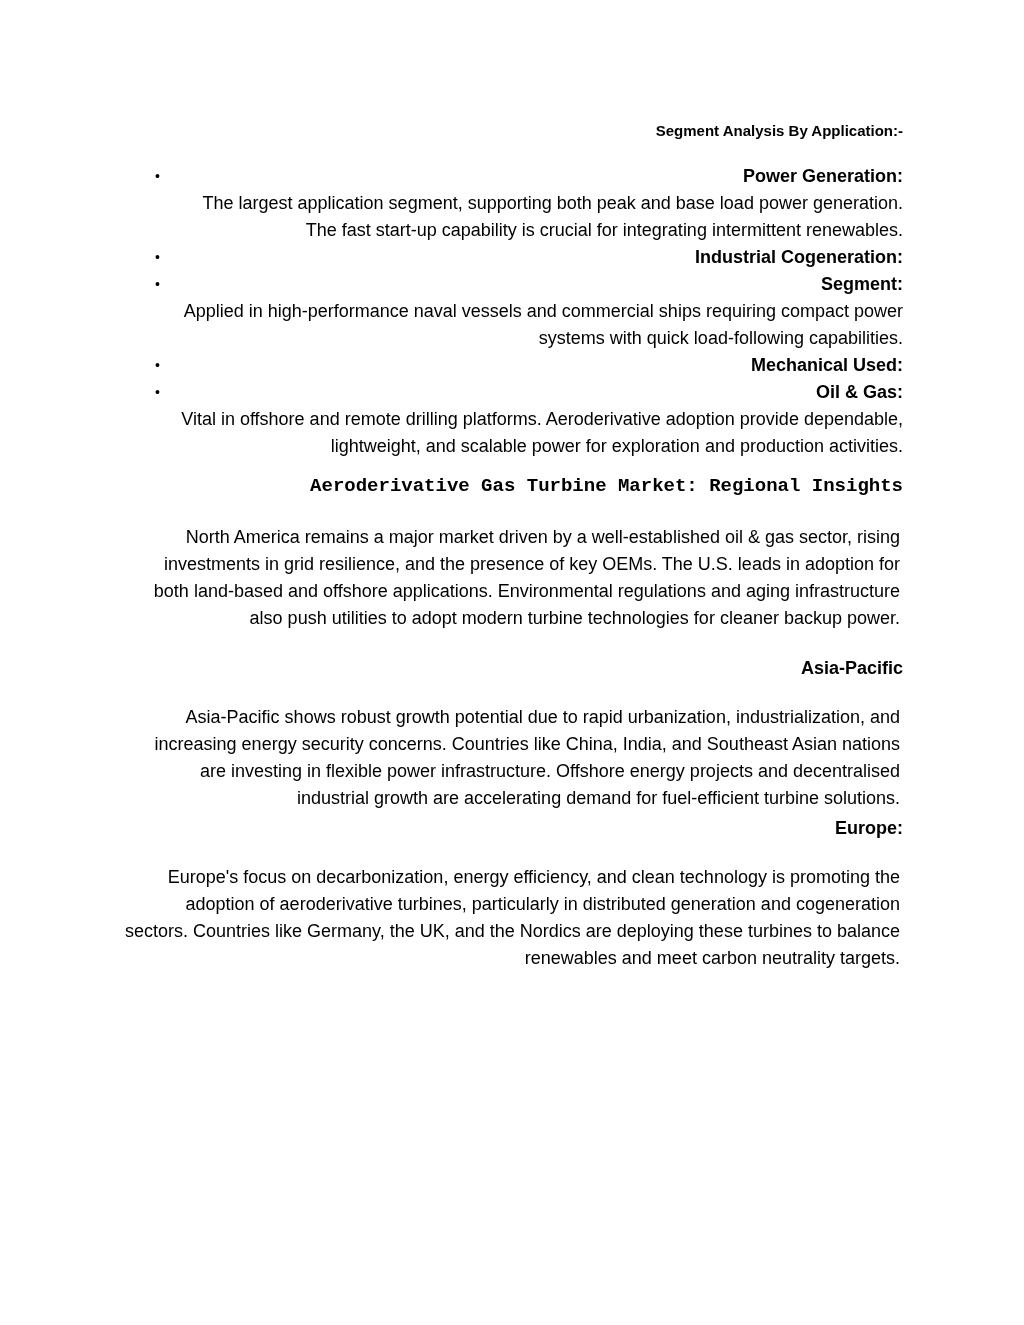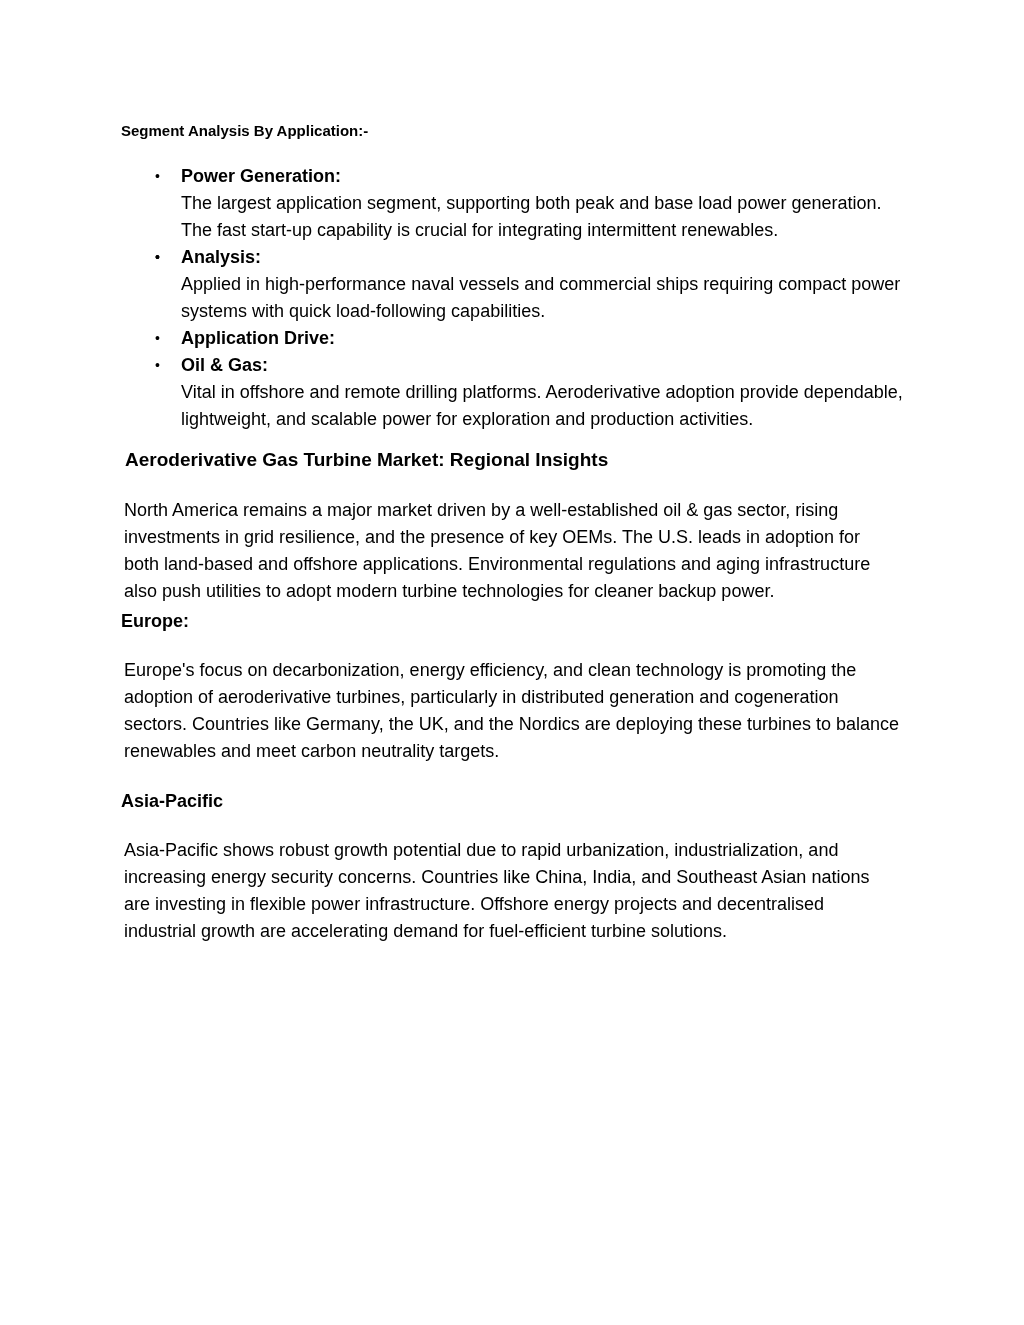--- a/index.html
+++ b/index.html
@@ -12,20 +12,21 @@
     width: 1024px;
     height: 1325px;
     box-sizing: border-box;
     padding: 121px 121px 12px 121px;
     background: #ffffff;
     color: #000000;
     font-family: "Liberation Sans", sans-serif;
     font-size: 18px;
     line-height: 27px;
     overflow: hidden;
+    text-align: right;
   }
   .sans-heading {
     font-size: 15px;
     line-height: 19px;
     font-weight: bold;
     margin: 0 0 23px 0;
   }
   .bullet-list {
     list-style: none;
     margin: 0;
@@ -38,21 +39,21 @@
   .bullet-dot {
     position: absolute;
     left: 34px;
     top: 0;
     font-size: 14px;
   }
   .bullet-label {
     font-weight: bold;
   }
   .serif-heading {
-    font-family: Liberation Sans, sans-serif;
+    font-family: Liberation Mono, monospace;
     font-size: 19px;
     line-height: 23px;
     font-weight: bold;
     margin: 15px 0 26px 4px;
   }
   .region-name {
     font-weight: bold;
   }
   .region-para {
     margin: 3px;
@@ -74,50 +75,51 @@
   <ul class="bullet-list">
 
     <li class="bullet-item">
       <span class="bullet-dot">•</span>
       <div class="bullet-label">Power Generation:</div>
       <div class="bullet-desc">The largest application segment, supporting both peak and base load power generation. The fast start-up capability is crucial for integrating intermittent renewables.</div>
     </li>
 
     <li class="bullet-item">
       <span class="bullet-dot">•</span>
+      <div class="bullet-label">Industrial Cogeneration:</div>
     </li>
 
     <li class="bullet-item">
       <span class="bullet-dot">•</span>
-      <div class="bullet-label">Analysis:</div>
+      <div class="bullet-label">Segment:</div>
       <div class="bullet-desc">Applied in high-performance naval vessels and commercial ships requiring compact power systems with quick load-following capabilities.</div>
     </li>
 
     <li class="bullet-item">
       <span class="bullet-dot">•</span>
-      <div class="bullet-label">Application Drive:</div>
+      <div class="bullet-label">Mechanical Used:</div>
     </li>
 
     <li class="bullet-item">
       <span class="bullet-dot">•</span>
       <div class="bullet-label">Oil &amp; Gas:</div>
       <div class="bullet-desc">Vital in offshore and remote drilling platforms. Aeroderivative adoption provide dependable, lightweight, and scalable power for exploration and production activities.</div>
     </li>
 
   </ul>
 
   <h1 class="serif-heading">Aeroderivative Gas Turbine Market: Regional Insights</h1>
 
   <section class="region">
     <p class="region-para">North America remains a major market driven by a well-established oil &amp; gas sector, rising investments in grid resilience, and the presence of key OEMs. The U.S. leads in adoption for both land-based and offshore applications. Environmental regulations and aging infrastructure also push utilities to adopt modern turbine technologies for cleaner backup power.</p>
   </section>
 
+  <section class="region gap-before gap-after-name">
+    <div class="region-name">Asia-Pacific</div>
+    <p class="region-para">Asia-Pacific shows robust growth potential due to rapid urbanization, industrialization, and increasing energy security concerns. Countries like China, India, and Southeast Asian nations are investing in flexible power infrastructure. Offshore energy projects and decentralised industrial growth are accelerating demand for fuel-efficient turbine solutions.</p>
+  </section>
+
   <section class="region gap-after-name">
     <div class="region-name">Europe:</div>
     <p class="region-para">Europe's focus on decarbonization, energy efficiency, and clean technology is promoting the adoption of aeroderivative turbines, particularly in distributed generation and cogeneration sectors. Countries like Germany, the UK, and the Nordics are deploying these turbines to balance renewables and meet carbon neutrality targets.</p>
   </section>
 
-  <section class="region gap-before gap-after-name">
-    <div class="region-name">Asia-Pacific</div>
-    <p class="region-para">Asia-Pacific shows robust growth potential due to rapid urbanization, industrialization, and increasing energy security concerns. Countries like China, India, and Southeast Asian nations are investing in flexible power infrastructure. Offshore energy projects and decentralised industrial growth are accelerating demand for fuel-efficient turbine solutions.</p>
-  </section>
-
 </div>
 
 </body></html>

